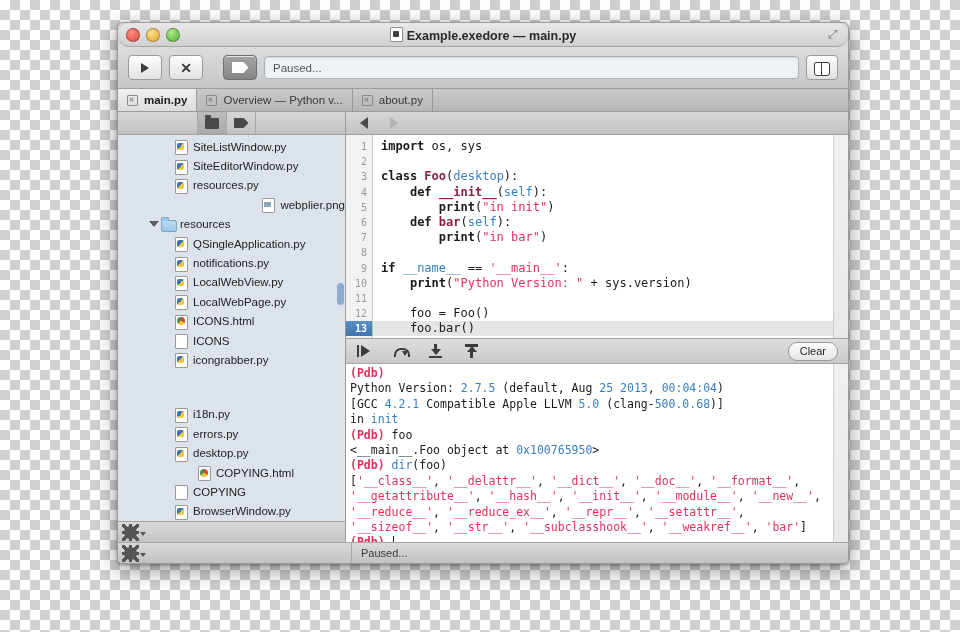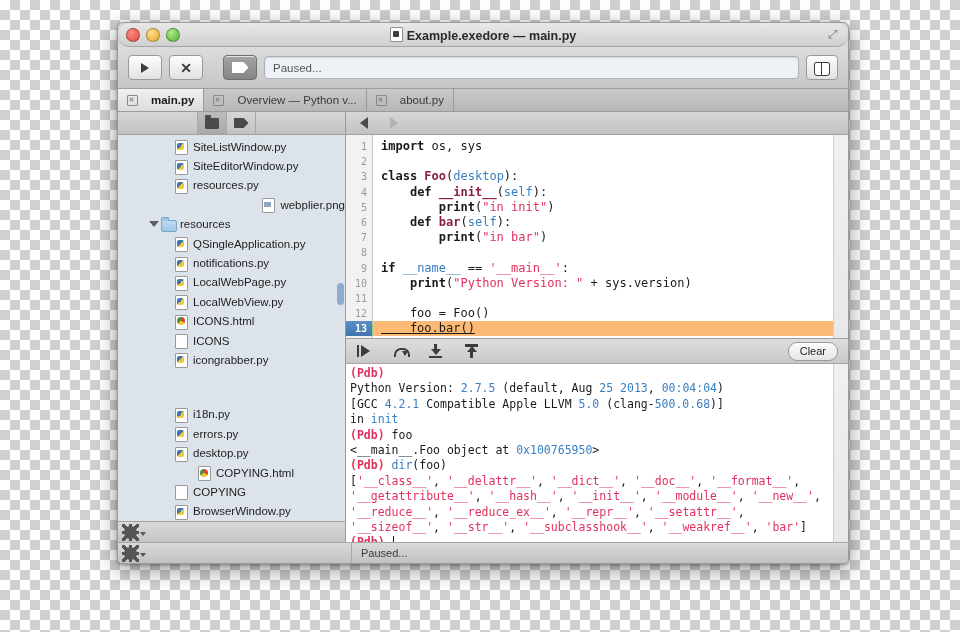--- a/index.html
+++ b/index.html
@@ -109,21 +109,21 @@
   .book-glyph:before { left:0; border-radius: 2px 0 0 3px; }
   .book-glyph:after { right:0; border-radius: 0 2px 3px 0; }
   
   .tabbar {
     height: 22px; flex: 0 0 22px;
     background: linear-gradient(#c9c9c9, #b7b7b7);
     border-bottom: 1px solid #9a9a9a;
     display: flex; align-items: stretch;
   }
   .tab {
-    display:flex; align-items:center; gap:13px;
+    display:flex; align-items:center; gap:6px;
     padding: 0 9px;
     border-right: 1px solid #9a9a9a;
     font-size: 11.5px; color: #3a3a3a;
     background: linear-gradient(#c9c9c9, #b7b7b7);
     cursor: default; white-space: nowrap;
   }
   .tab.active {
     background: linear-gradient(#f0f0f0, #dcdcdc);
     font-weight: 700; color: #1c1c1c;
   }
@@ -291,21 +291,21 @@
     content:''; position:absolute; right:-7px; top:1.5px;
     width:0;height:0; border-top:6px solid transparent; border-bottom:6px solid transparent;
     border-left: 7px solid #8ed18a;
   }
   .code {
     flex: 1; padding-top: 4px; padding-left: 8px;
     font-family: "DejaVu Sans Mono", monospace; font-size: 12px;
     color: #1a1a1a; overflow: hidden; position: relative;
   }
   .cl { height: 15.2px; line-height: 15.2px; white-space: pre; }
-  .cl.cur { background: #fdba74; margin-left:-8px; padding-left:8px;text-decoration:underline; }
+  .cl.cur { background: #e5e5e5; margin-left:-8px; padding-left:8px; }
   .k  { color:#1a1a1a; font-weight: 700; }        
   .cn { color:#8b2040; font-weight: 700; }        
   .bi { color:#3a7fc0; }                          
   .st { color:#e0325c; }                          
   .ed-scroll {
     position:absolute; right:0; top:0; bottom:0; width: 14px;
     background: linear-gradient(#f0f0f0,#e8e8e8); border-left:1px solid #cfcfcf;
   }
   
   .console { flex: 1; display: flex; flex-direction: column; min-height:0; background:#fff; }
@@ -481,26 +481,26 @@
             <span>QSingleApplication.py</span>
           </div>
           <div class="row" style="padding-left: 43px;">
             <span class="tw"></span>
             <span class="ic py"></span>
             <span>notifications.py</span>
           </div>
           <div class="row" style="padding-left: 43px;">
             <span class="tw"></span>
             <span class="ic py"></span>
+            <span>LocalWebView.py</span>
+          </div>
+          <div class="row" style="padding-left: 43px;">
+            <span class="tw"></span>
+            <span class="ic py"></span>
             <span>LocalWebPage.py</span>
-          </div>
-          <div class="row" style="padding-left: 43px;">
-            <span class="tw"></span>
-            <span class="ic py"></span>
-            <span>LocalWebView.py</span>
           </div>
           <div class="row" style="padding-left: 43px;">
             <span class="tw"></span>
             <span class="ic html"></span>
             <span>ICONS.html</span>
           </div>
           <div class="row" style="padding-left: 43px;">
             <span class="tw"></span>
             <span class="ic file"></span>
             <span>ICONS</span>

